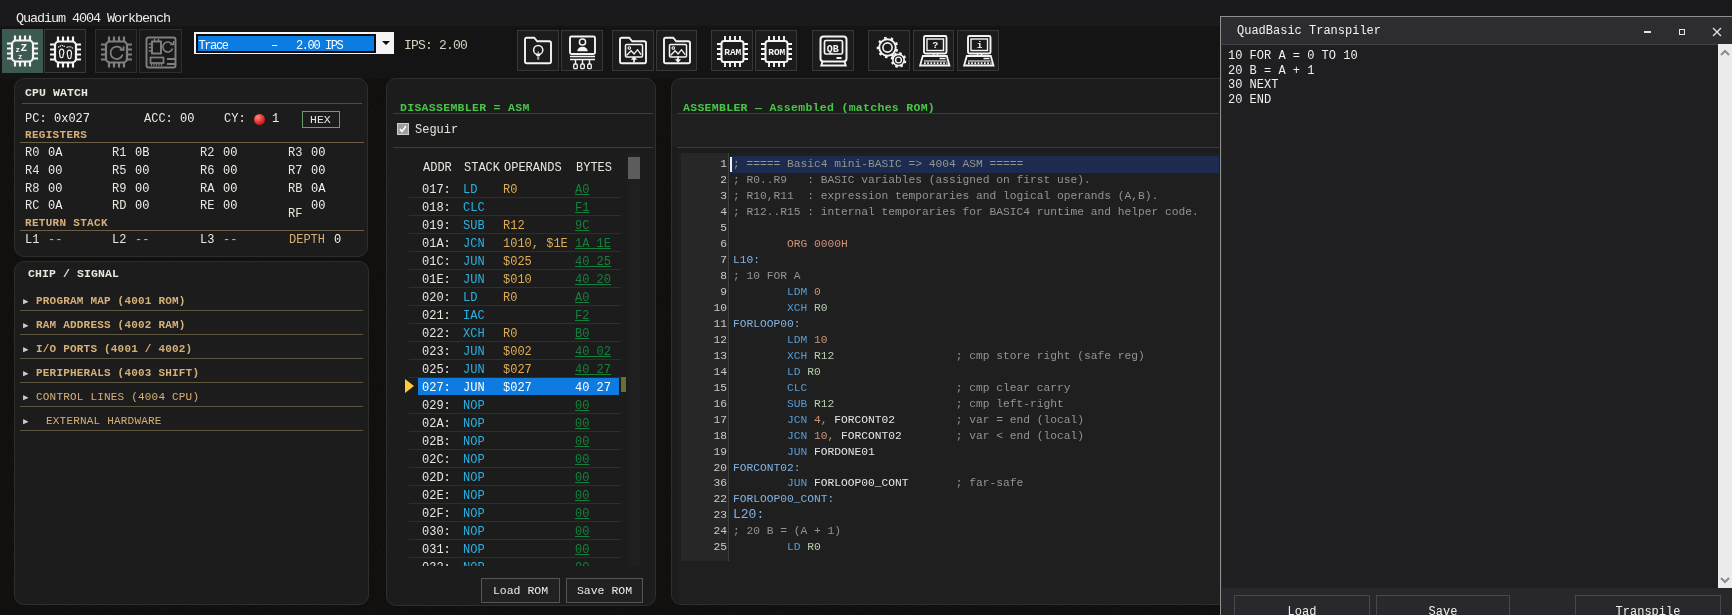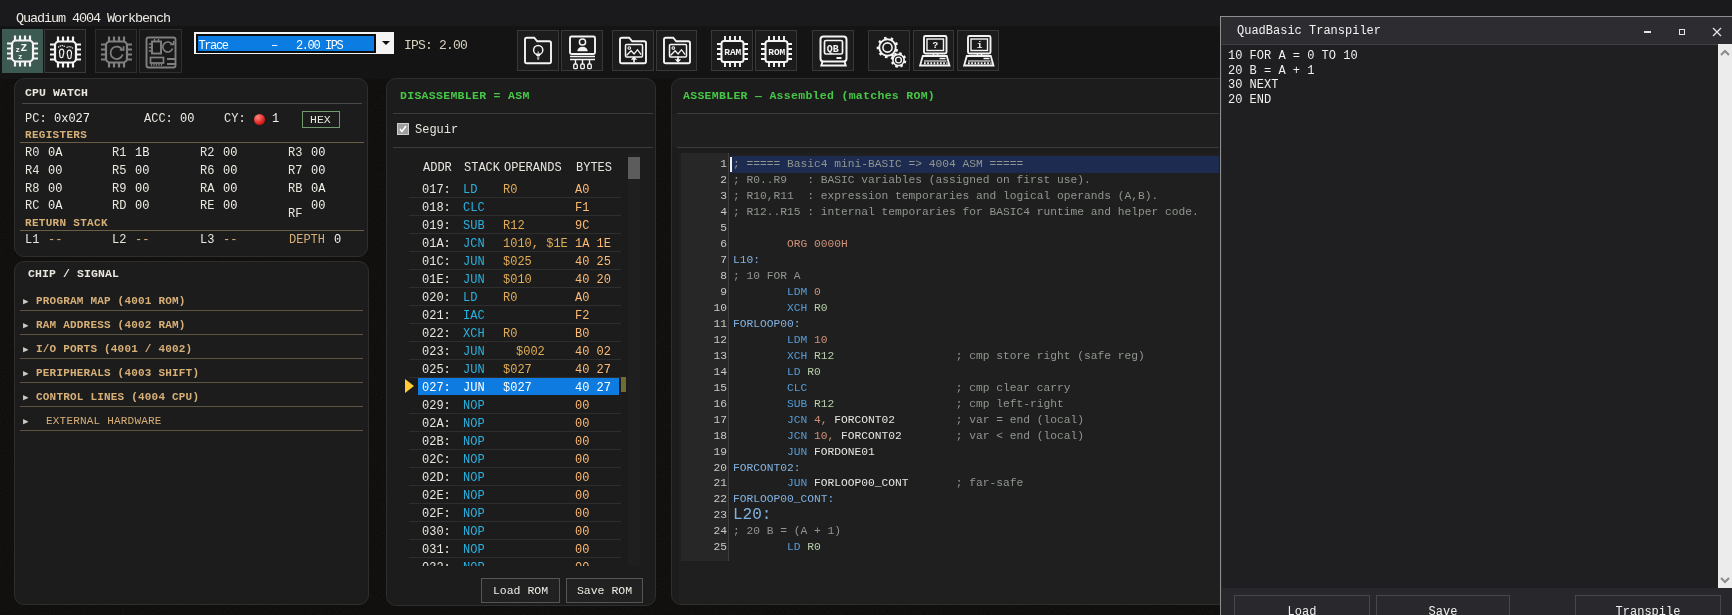--- a/index.html
+++ b/index.html
@@ -3,24 +3,24 @@
 <meta charset="utf-8">
 <style>
   * { margin:0; padding:0; box-sizing:border-box; }
   html,body { width:1732px; height:615px; overflow:hidden; background:#0e0d0b; }
   body { font-family:"Liberation Mono", monospace; position:relative; }
   .abs { position:absolute; }
   .t { position:absolute; white-space:pre; font-size:12px; line-height:16px; color:#e9e6de; }
   .panel { position:absolute; background:#1c1c1c; border:1px solid #2e2e2c; border-radius:10px; }
   .sep { position:absolute; height:1px; background:#3c3c3a; }
   .amber { color:#d7b078; }
-  .green { color:#47c647; font-weight:bold; }
+  .green { color:#47c647; font-weight:bold;margin-top:12px; }
   .cyan { color:#2bb1e0; }
   .yell { color:#e0ac55; }
-  .byt { color:#fdba74; }
+  .byt { color:#15803d;text-decoration:underline; }
 </style>
 </head>
 <body>
 
 <svg class="abs" style="left:0;top:0;width:1732px;height:615px">
   <filter id="noise">
       <feTurbulence type="fractalNoise" baseFrequency="0.9" numOctaves="2" seed="7"></feTurbulence>
       <feColorMatrix type="matrix" values="0 0 0 0 0.10, 0 0 0 0 0.09, 0 0 0 0 0.075, 0 0 0 0.5 0"></feColorMatrix>
     </filter>
   <rect width="1732" height="615" fill="#0b0a09"></rect>
@@ -169,21 +169,21 @@
   <div class="t" style="left:224px;top:111px">CY:</div>
   <div class="abs" style="left:254px;top:114px;width:11px;height:11px;border-radius:50%;background:radial-gradient(circle at 35% 30%, #ff8a80, #e02020 60%, #8a0f0f)"></div>
   <div class="t" style="left:272px;top:111px;color:#f3f1ea">1</div>
   <div class="abs" style="left:302px;top:111px;width:38px;height:17px;border:1px solid #6f9c6f"></div>
   <div class="t" style="left:310px;top:112px;font-size:11.5px">HEX</div>
   <div class="t amber" style="left:25px;top:127px;font-size:11px;font-weight:bold;letter-spacing:0.3px">REGISTERS</div>
   <div class="sep" style="left:20px;top:142px;width:344px;background:#6b5e44"></div>
   <div class="t" style="left:25px;top:145px">R0</div>
     <div class="t" style="left:48px;top:145px;color:#f3f1ea">0A</div>
   <div class="t" style="left:112px;top:145px">R1</div>
-    <div class="t" style="left:135px;top:145px;color:#f3f1ea">1B</div>
+    <div class="t" style="left:135px;top:145px;color:#f3f1ea">0B</div>
   <div class="t" style="left:200px;top:145px">R2</div>
     <div class="t" style="left:223px;top:145px;color:#f3f1ea">00</div>
   <div class="t" style="left:288px;top:145px">R3</div>
     <div class="t" style="left:311px;top:145px;color:#f3f1ea">00</div>
   <div class="t" style="left:25px;top:163px">R4</div>
     <div class="t" style="left:48px;top:163px;color:#f3f1ea">00</div>
   <div class="t" style="left:112px;top:163px">R5</div>
     <div class="t" style="left:135px;top:163px;color:#f3f1ea">00</div>
   <div class="t" style="left:200px;top:163px">R6</div>
     <div class="t" style="left:223px;top:163px;color:#f3f1ea">00</div>
@@ -226,21 +226,21 @@
   <div class="t" style="left:23px;top:318px;color:#cfcac0;font-size:9px">▶</div>
   <div class="t amber" style="left:36px;top:317px;font-size:11px;font-weight:bold;letter-spacing:0.2px">RAM ADDRESS (4002 RAM)</div>
   <div class="sep" style="left:20px;top:334px;width:343px;background:#5e553f"></div>
   <div class="t" style="left:23px;top:342px;color:#cfcac0;font-size:9px">▶</div>
   <div class="t amber" style="left:36px;top:341px;font-size:11px;font-weight:bold;letter-spacing:0.2px">I/O PORTS (4001 / 4002)</div>
   <div class="sep" style="left:20px;top:358px;width:343px;background:#5e553f"></div>
   <div class="t" style="left:23px;top:366px;color:#cfcac0;font-size:9px">▶</div>
   <div class="t amber" style="left:36px;top:365px;font-size:11px;font-weight:bold;letter-spacing:0.2px">PERIPHERALS (4003 SHIFT)</div>
   <div class="sep" style="left:20px;top:382px;width:343px;background:#5e553f"></div>
   <div class="t" style="left:23px;top:390px;color:#cfcac0;font-size:9px">▶</div>
-  <div class="t amber" style="left:36px;top:389px;font-size:11px;font-weight:bold;letter-spacing:0.2px">CONTROL LINES (4004 CPU)</div>
+  <div class="t amber" style="left:36px;top:389px;font-size:11px;font-weight:normal;letter-spacing:0.2px">CONTROL LINES (4004 CPU)</div>
   <div class="sep" style="left:20px;top:406px;width:343px;background:#5e553f"></div>
   <div class="t" style="left:23px;top:414px;color:#cfcac0;font-size:9px">▶</div>
   <div class="t amber" style="left:46px;top:413px;font-size:11px;font-weight:normal;letter-spacing:0.2px">EXTERNAL HARDWARE</div>
   <div class="sep" style="left:20px;top:430px;width:343px;background:#5e553f"></div>
 </div>
 
 <div class="panel" style="left:386px;top:78px;width:270px;height:528px"></div>
 <div id="disasm">
   <div class="t green" style="left:400px;top:88px;font-size:11.5px;letter-spacing:0.3px">DISASSEMBLER = ASM</div>
   <div class="sep" style="left:393px;top:113px;width:260px"></div>
@@ -296,21 +296,21 @@
     <div class="t cyan" style="left:77px;top:132px">IAC</div>
     <div class="t byt" style="left:189px;top:132px">F2</div>
     <div class="sep" style="left:23px;top:147px;width:212px;background:#2e2e2e"></div>
     <div class="t" style="left:36px;top:150px">022:</div>
     <div class="t cyan" style="left:77px;top:150px">XCH</div>
     <div class="t yell" style="left:117px;top:150px">R0</div>
     <div class="t byt" style="left:189px;top:150px">B0</div>
     <div class="sep" style="left:23px;top:165px;width:212px;background:#2e2e2e"></div>
     <div class="t" style="left:36px;top:168px">023:</div>
     <div class="t cyan" style="left:77px;top:168px">JUN</div>
-    <div class="t yell" style="left:130px;top:168px">$002</div>
+    <div class="t yell" style="left:117px;top:168px">$002</div>
     <div class="t byt" style="left:189px;top:168px">40 02</div>
     <div class="sep" style="left:23px;top:183px;width:212px;background:#2e2e2e"></div>
     <div class="t" style="left:36px;top:186px">025:</div>
     <div class="t cyan" style="left:77px;top:186px">JUN</div>
     <div class="t yell" style="left:117px;top:186px">$027</div>
     <div class="t byt" style="left:189px;top:186px">40 27</div>
     <div class="sep" style="left:23px;top:201px;width:212px;background:#2e2e2e"></div>
     <div class="abs" style="left:32px;top:202px;width:201px;height:17px;background:#0d7bdf"></div>
     <div class="abs" style="left:19px;top:203px;width:0;height:0;border-left:9px solid #ffcc33;border-top:7px solid transparent;border-bottom:7px solid transparent"></div>
     <div class="abs" style="left:235px;top:201px;width:5px;height:15px;background:#6e6e30"></div>
@@ -406,26 +406,26 @@
   <div class="abs" style="left:707px;top:395.6px;width:20px;text-align:right;white-space:pre;font-size:11.25px;line-height:16px;color:#c9c9c9">16</div>
   <div class="abs" style="left:733px;top:395.6px;white-space:pre;font-size:11.25px;line-height:16px">        <span style="color:#569cd6">SUB</span> <span style="color:#b5cea8">R12</span>                  <span style="color:#90968f">; cmp left-right</span></div>
   <div class="abs" style="left:707px;top:411.6px;width:20px;text-align:right;white-space:pre;font-size:11.25px;line-height:16px;color:#c9c9c9">17</div>
   <div class="abs" style="left:733px;top:411.6px;white-space:pre;font-size:11.25px;line-height:16px">        <span style="color:#569cd6">JCN</span> <span style="color:#ce9178">4,</span><span style="color:#e4e4e0"> FORCONT02</span>         <span style="color:#90968f">; var = end (local)</span></div>
   <div class="abs" style="left:707px;top:427.5px;width:20px;text-align:right;white-space:pre;font-size:11.25px;line-height:16px;color:#c9c9c9">18</div>
   <div class="abs" style="left:733px;top:427.5px;white-space:pre;font-size:11.25px;line-height:16px">        <span style="color:#569cd6">JCN</span> <span style="color:#ce9178">10,</span><span style="color:#e4e4e0"> FORCONT02</span>        <span style="color:#90968f">; var &lt; end (local)</span></div>
   <div class="abs" style="left:707px;top:443.5px;width:20px;text-align:right;white-space:pre;font-size:11.25px;line-height:16px;color:#c9c9c9">19</div>
   <div class="abs" style="left:733px;top:443.5px;white-space:pre;font-size:11.25px;line-height:16px">        <span style="color:#569cd6">JUN</span><span style="color:#e4e4e0"> FORDONE01</span></div>
   <div class="abs" style="left:707px;top:459.5px;width:20px;text-align:right;white-space:pre;font-size:11.25px;line-height:16px;color:#c9c9c9">20</div>
   <div class="abs" style="left:733px;top:459.5px;white-space:pre;font-size:11.25px;line-height:16px"><span style="color:#82b1e0">FORCONT02:</span></div>
-  <div class="abs" style="left:707px;top:475.4px;width:20px;text-align:right;white-space:pre;font-size:11.25px;line-height:16px;color:#c9c9c9">21</div>
+  <div class="abs" style="left:707px;top:475.4px;width:20px;text-align:right;white-space:pre;font-size:11.25px;line-height:16px;color:#c9c9c9">36</div>
   <div class="abs" style="left:733px;top:475.4px;white-space:pre;font-size:11.25px;line-height:16px">        <span style="color:#569cd6">JUN</span><span style="color:#e4e4e0"> FORLOOP00_CONT</span>       <span style="color:#90968f">; far-safe</span></div>
   <div class="abs" style="left:707px;top:491.4px;width:20px;text-align:right;white-space:pre;font-size:11.25px;line-height:16px;color:#c9c9c9">22</div>
   <div class="abs" style="left:733px;top:491.4px;white-space:pre;font-size:11.25px;line-height:16px"><span style="color:#82b1e0">FORLOOP00_CONT:</span></div>
   <div class="abs" style="left:707px;top:507.3px;width:20px;text-align:right;white-space:pre;font-size:11.25px;line-height:16px;color:#c9c9c9">23</div>
-  <div class="abs" style="left:733px;top:507.3px;white-space:pre;font-size:16px;line-height:16px"><span style="color:#82b1e0">L20:</span></div>
+  <div class="abs" style="left:733px;top:507.3px;white-space:pre;font-size:13px;line-height:16px"><span style="color:#82b1e0">L20:</span></div>
   <div class="abs" style="left:707px;top:523.2px;width:20px;text-align:right;white-space:pre;font-size:11.25px;line-height:16px;color:#c9c9c9">24</div>
   <div class="abs" style="left:733px;top:523.2px;white-space:pre;font-size:11.25px;line-height:16px"><span style="color:#90968f">; 20 B = (A + 1)</span></div>
   <div class="abs" style="left:707px;top:539.2px;width:20px;text-align:right;white-space:pre;font-size:11.25px;line-height:16px;color:#c9c9c9">25</div>
   <div class="abs" style="left:733px;top:539.2px;white-space:pre;font-size:11.25px;line-height:16px">        <span style="color:#569cd6">LD</span> <span style="color:#b5cea8">R0</span></div>
 </div>
 
 <div id="transpiler">
   <div class="abs" style="left:1220px;top:16px;width:512px;height:599px;background:#28282c;border-left:1px solid #8f8f8f;border-top:1px solid #8f8f8f"></div>
   <div class="abs" style="left:1221px;top:17px;width:511px;height:27px;background:#2c2c31"></div>
   <div class="t" style="left:1237px;top:23px;color:#f2f2f2">QuadBasic Transpiler</div>

